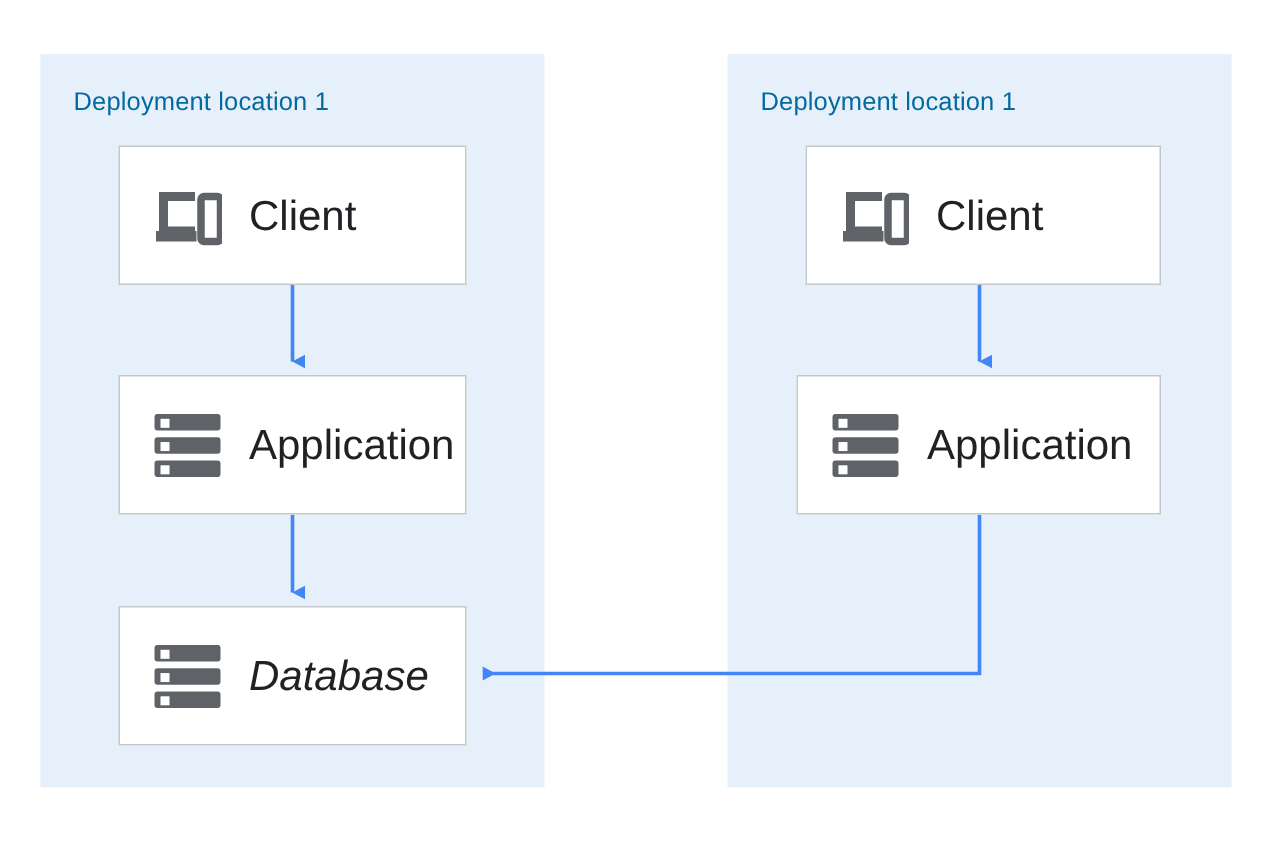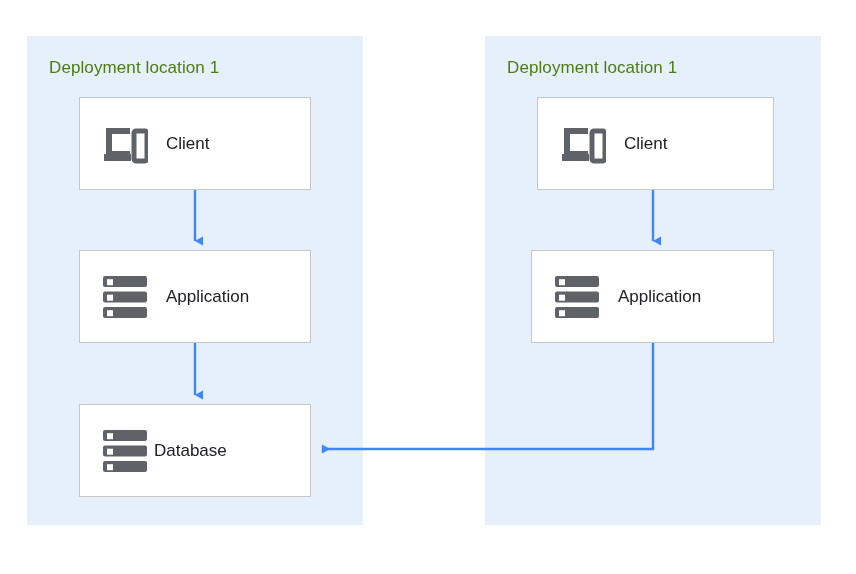--- a/index.html
+++ b/index.html
@@ -20,41 +20,41 @@
     overflow: hidden;
   }
   .zone {
     position: absolute;
     background: #e6f0fa;
   }
   .zone-label {
     position: absolute;
     font-size: 17px;
     line-height: 20px;
-    color: #4d7c0f;
+    color: #0369a1;
     letter-spacing: 0.1px;
     white-space: nowrap;
   }
   .node {
     position: absolute;
     background: #ffffff;
     border: 1px solid #c4c7c5;
     box-sizing: border-box;
     display: flex;
     align-items: center;
     z-index: 3;
   }
   .node .icon {
     flex: 0 0 auto;
     display: flex;
     align-items: center;
     justify-content: center;
   }
   .node .node-label {
-    font-size: 17px;
+    font-size: 28px;
     line-height: 24px;
     color: #202124;
     white-space: nowrap;
     text-align: right;
   }
   .svg-layer {
     position: absolute;
     left: 0;
     top: 0;
     width: 856px;
@@ -130,21 +130,21 @@
     <span class="icon" style="margin-left:18px; width:54px; height:54px;">
       <svg width="48" height="46" viewBox="0 0 48 46" xmlns="http://www.w3.org/2000/svg">
         <rect x="2" y="2" width="44" height="11" rx="2" fill="#5f6368"></rect>
         <rect x="6" y="5.2" width="6" height="6" fill="#ffffff"></rect>
         <rect x="2" y="17.5" width="44" height="11" rx="2" fill="#5f6368"></rect>
         <rect x="6" y="20.7" width="6" height="6" fill="#ffffff"></rect>
         <rect x="2" y="33" width="44" height="11" rx="2" fill="#5f6368"></rect>
         <rect x="6" y="36.2" width="6" height="6" fill="#ffffff"></rect>
       </svg>
     </span>
-    <span class="node-label" style="margin-left:2px;">Database</span>
+    <span class="node-label" style="margin-left:14px;font-style:italic;">Database</span>
   </div>
 
   <div class="node" style="left:537px; top:97px; width:237px; height:93px;">
     <span class="icon" style="margin-left:18px; width:54px; height:54px;">
       <svg width="46" height="40" viewBox="0 0 46 40" xmlns="http://www.w3.org/2000/svg">
         <path d="M4 4 H28 V10 H10 V27 H28 V33 H4 Z" fill="#5f6368"></path>
         <rect x="2" y="30" width="27" height="7" fill="#5f6368"></rect>
         <rect x="32" y="7" width="13" height="30" rx="2" fill="none" stroke="#5f6368" stroke-width="5"></rect>
       </svg>
     </span>

